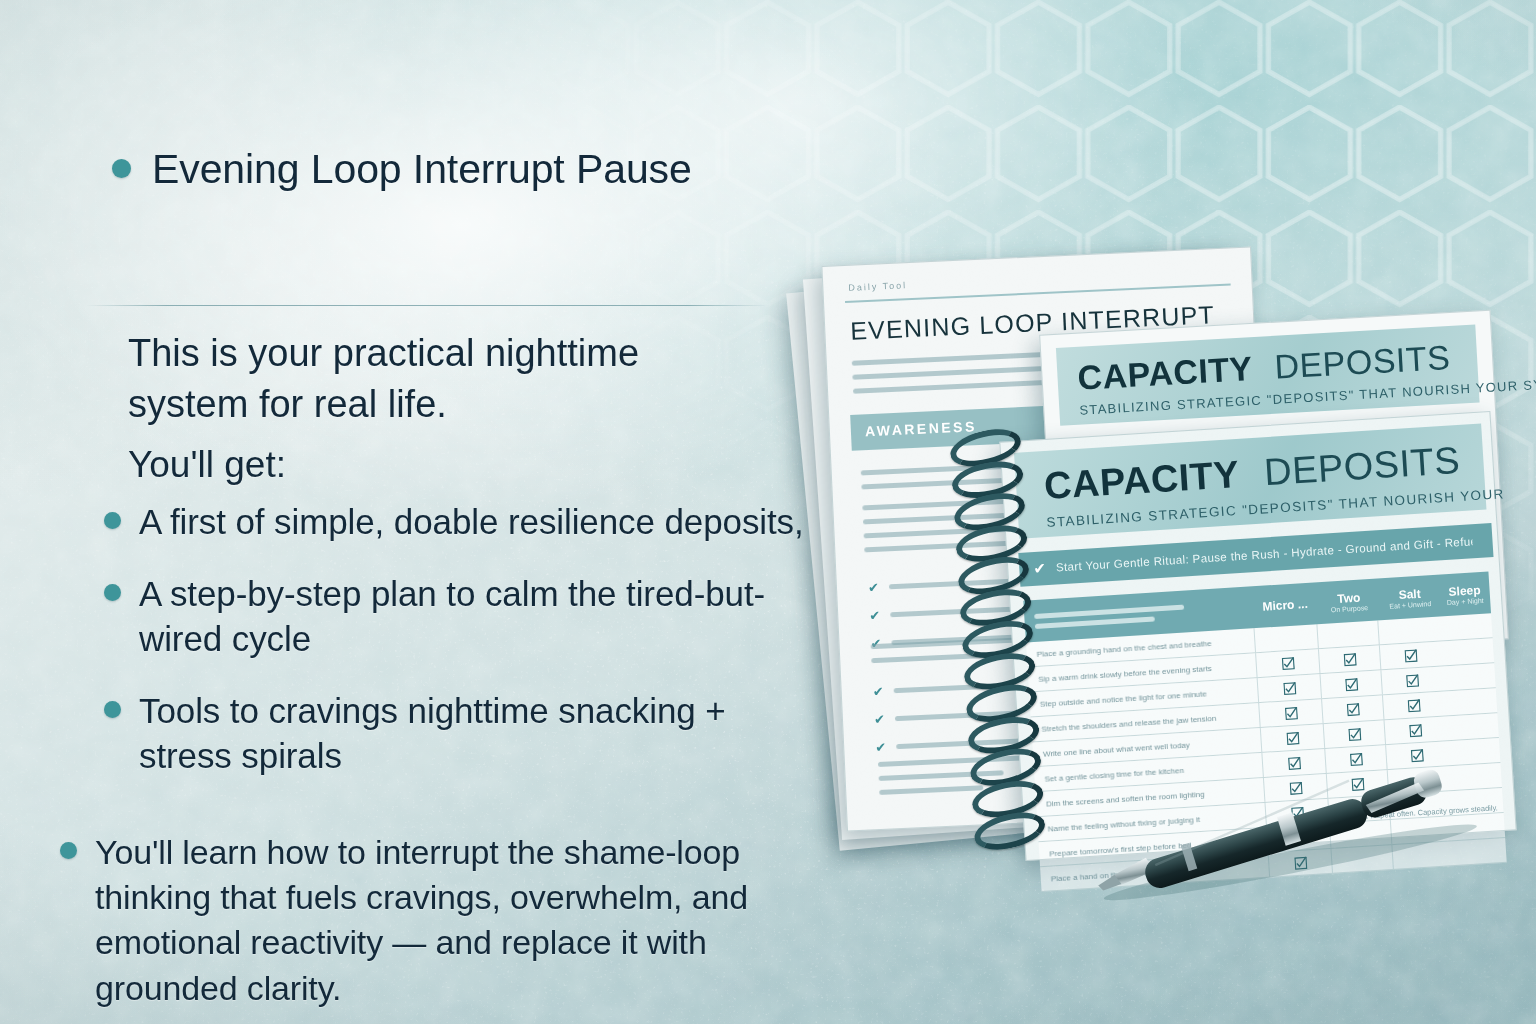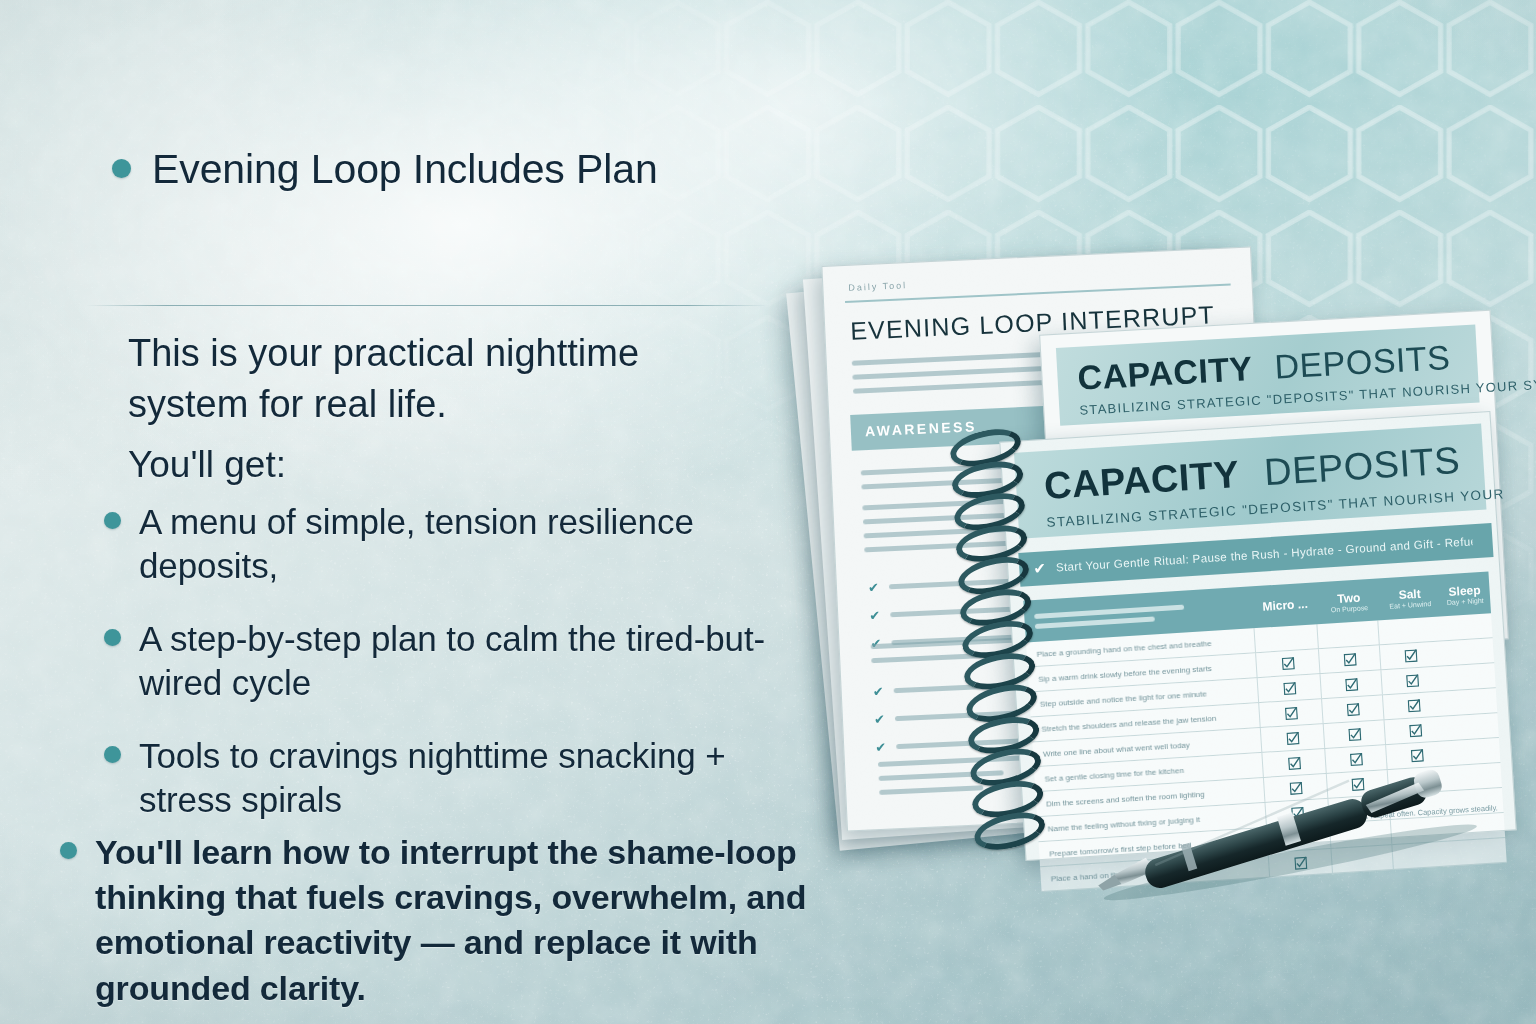--- a/index.html
+++ b/index.html
@@ -73,21 +73,20 @@
   .mid-item{display:flex;align-items:flex-start;margin-bottom:28px;}
   .mid-text{
     font-size:35px;line-height:1.27;color:#13293a;letter-spacing:-.1px;
     text-shadow:0 1px 1px rgba(255,255,255,.4);
   }
 
   .final{position:absolute;left:60px;top:830px;width:780px;display:flex;align-items:flex-start;}
   .final-text{
     font-size:34px;line-height:1.33;color:#13293a;letter-spacing:-.15px;
     text-shadow:0 1px 1px rgba(255,255,255,.4);
-    font-weight:bold;
   }
 
   
   .mockup{position:absolute;left:800px;top:230px;width:740px;height:700px;}
   .sheet{position:absolute;background:#f4f7f7;box-shadow:-6px 8px 22px rgba(40,80,90,.33);}
   .sheet .edge{position:absolute;inset:0;border:1px solid rgba(150,178,182,.5);}
 
   .paper-tex{position:absolute;inset:0;opacity:.5;}
 
   
@@ -161,34 +160,34 @@
   </div>
 
   <div class="bg bg-vig"></div>
 
   <div class="copy">
 
 
     <div class="top-list">
       <div class="top-item">
         <span class="dot"></span>
-        <span class="top-text">Evening Loop Includes Plan</span>
+        <span class="top-text">Evening Loop Interrupt Pause</span>
       </div>
     </div>
 
     <div class="divider"></div>
 
     <div class="lead">This is your practical nighttime system for real life.</div>
 
     <div class="youllget">You'll get:</div>
 
     <div class="mid-list">
       <div class="mid-item">
         <span class="dot dot-sm"></span>
-        <span class="mid-text">A menu of simple, tension resilience deposits,</span>
+        <span class="mid-text">A first of simple, doable resilience deposits,</span>
       </div>
       <div class="mid-item">
         <span class="dot dot-sm"></span>
         <span class="mid-text">A step-by-step plan to calm the tired-but-wired cycle</span>
       </div>
       <div class="mid-item">
         <span class="dot dot-sm"></span>
         <span class="mid-text">Tools to cravings nighttime snacking + stress spirals</span>
       </div>
     </div>

